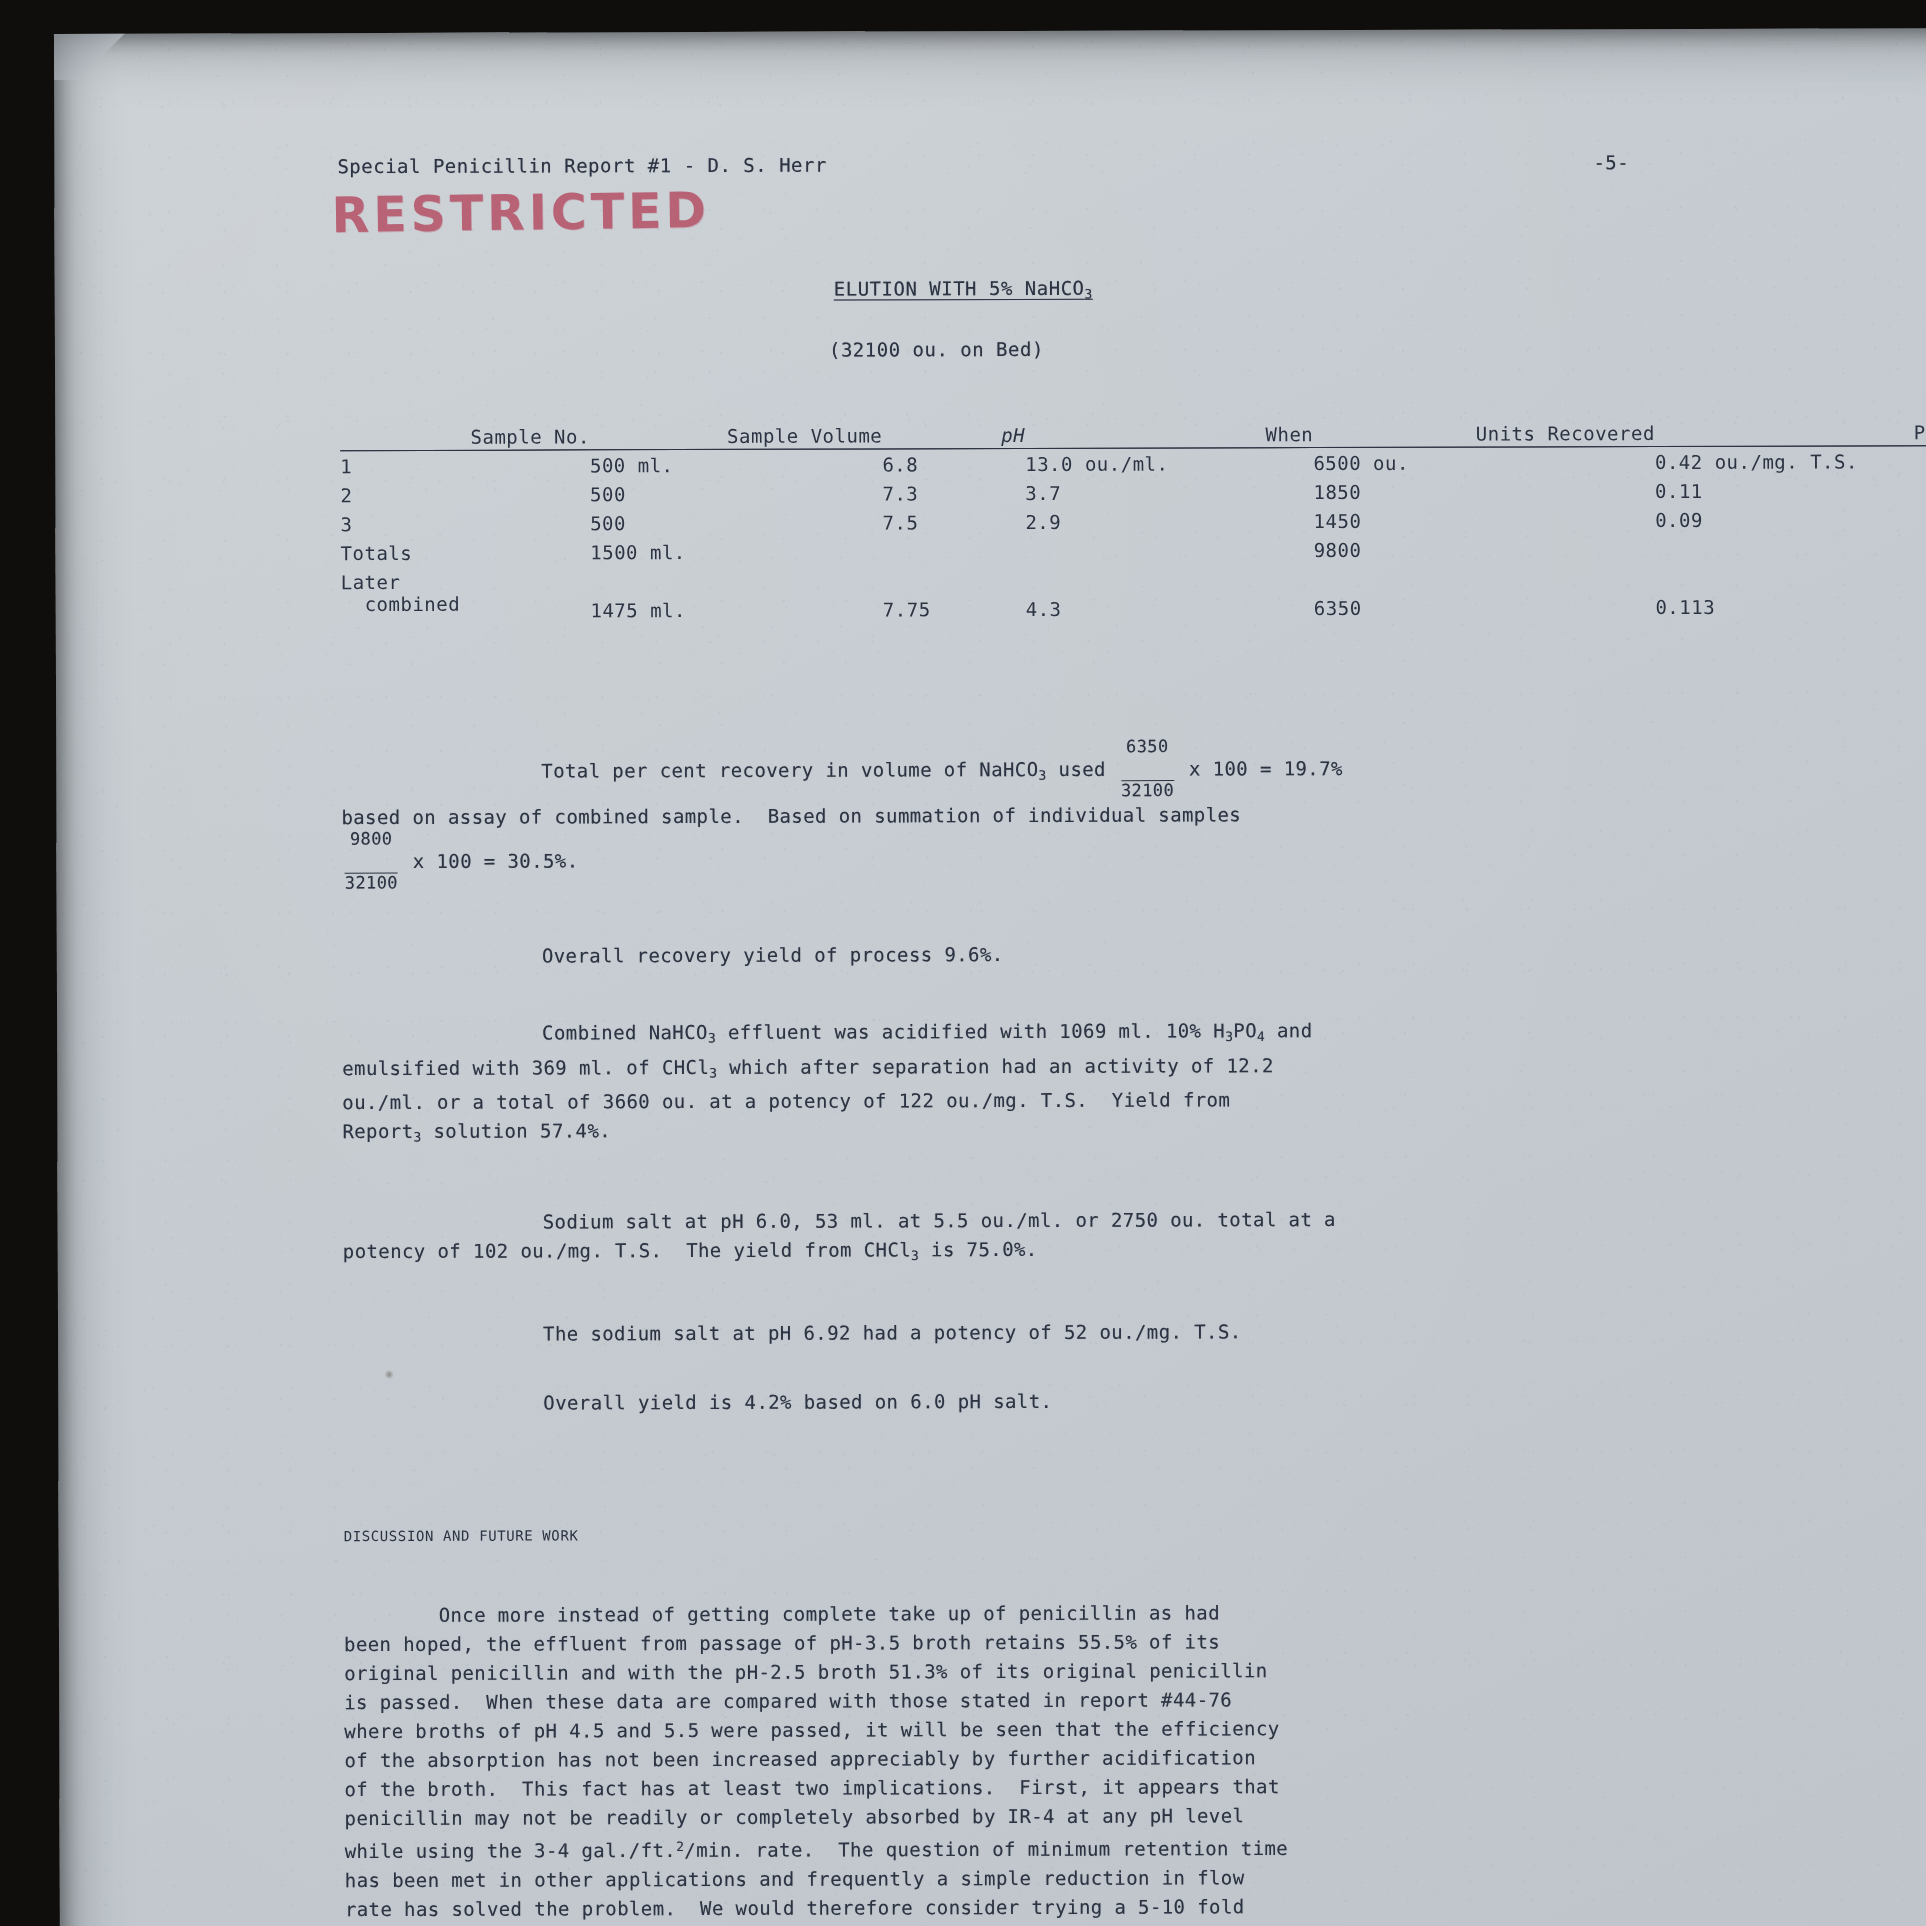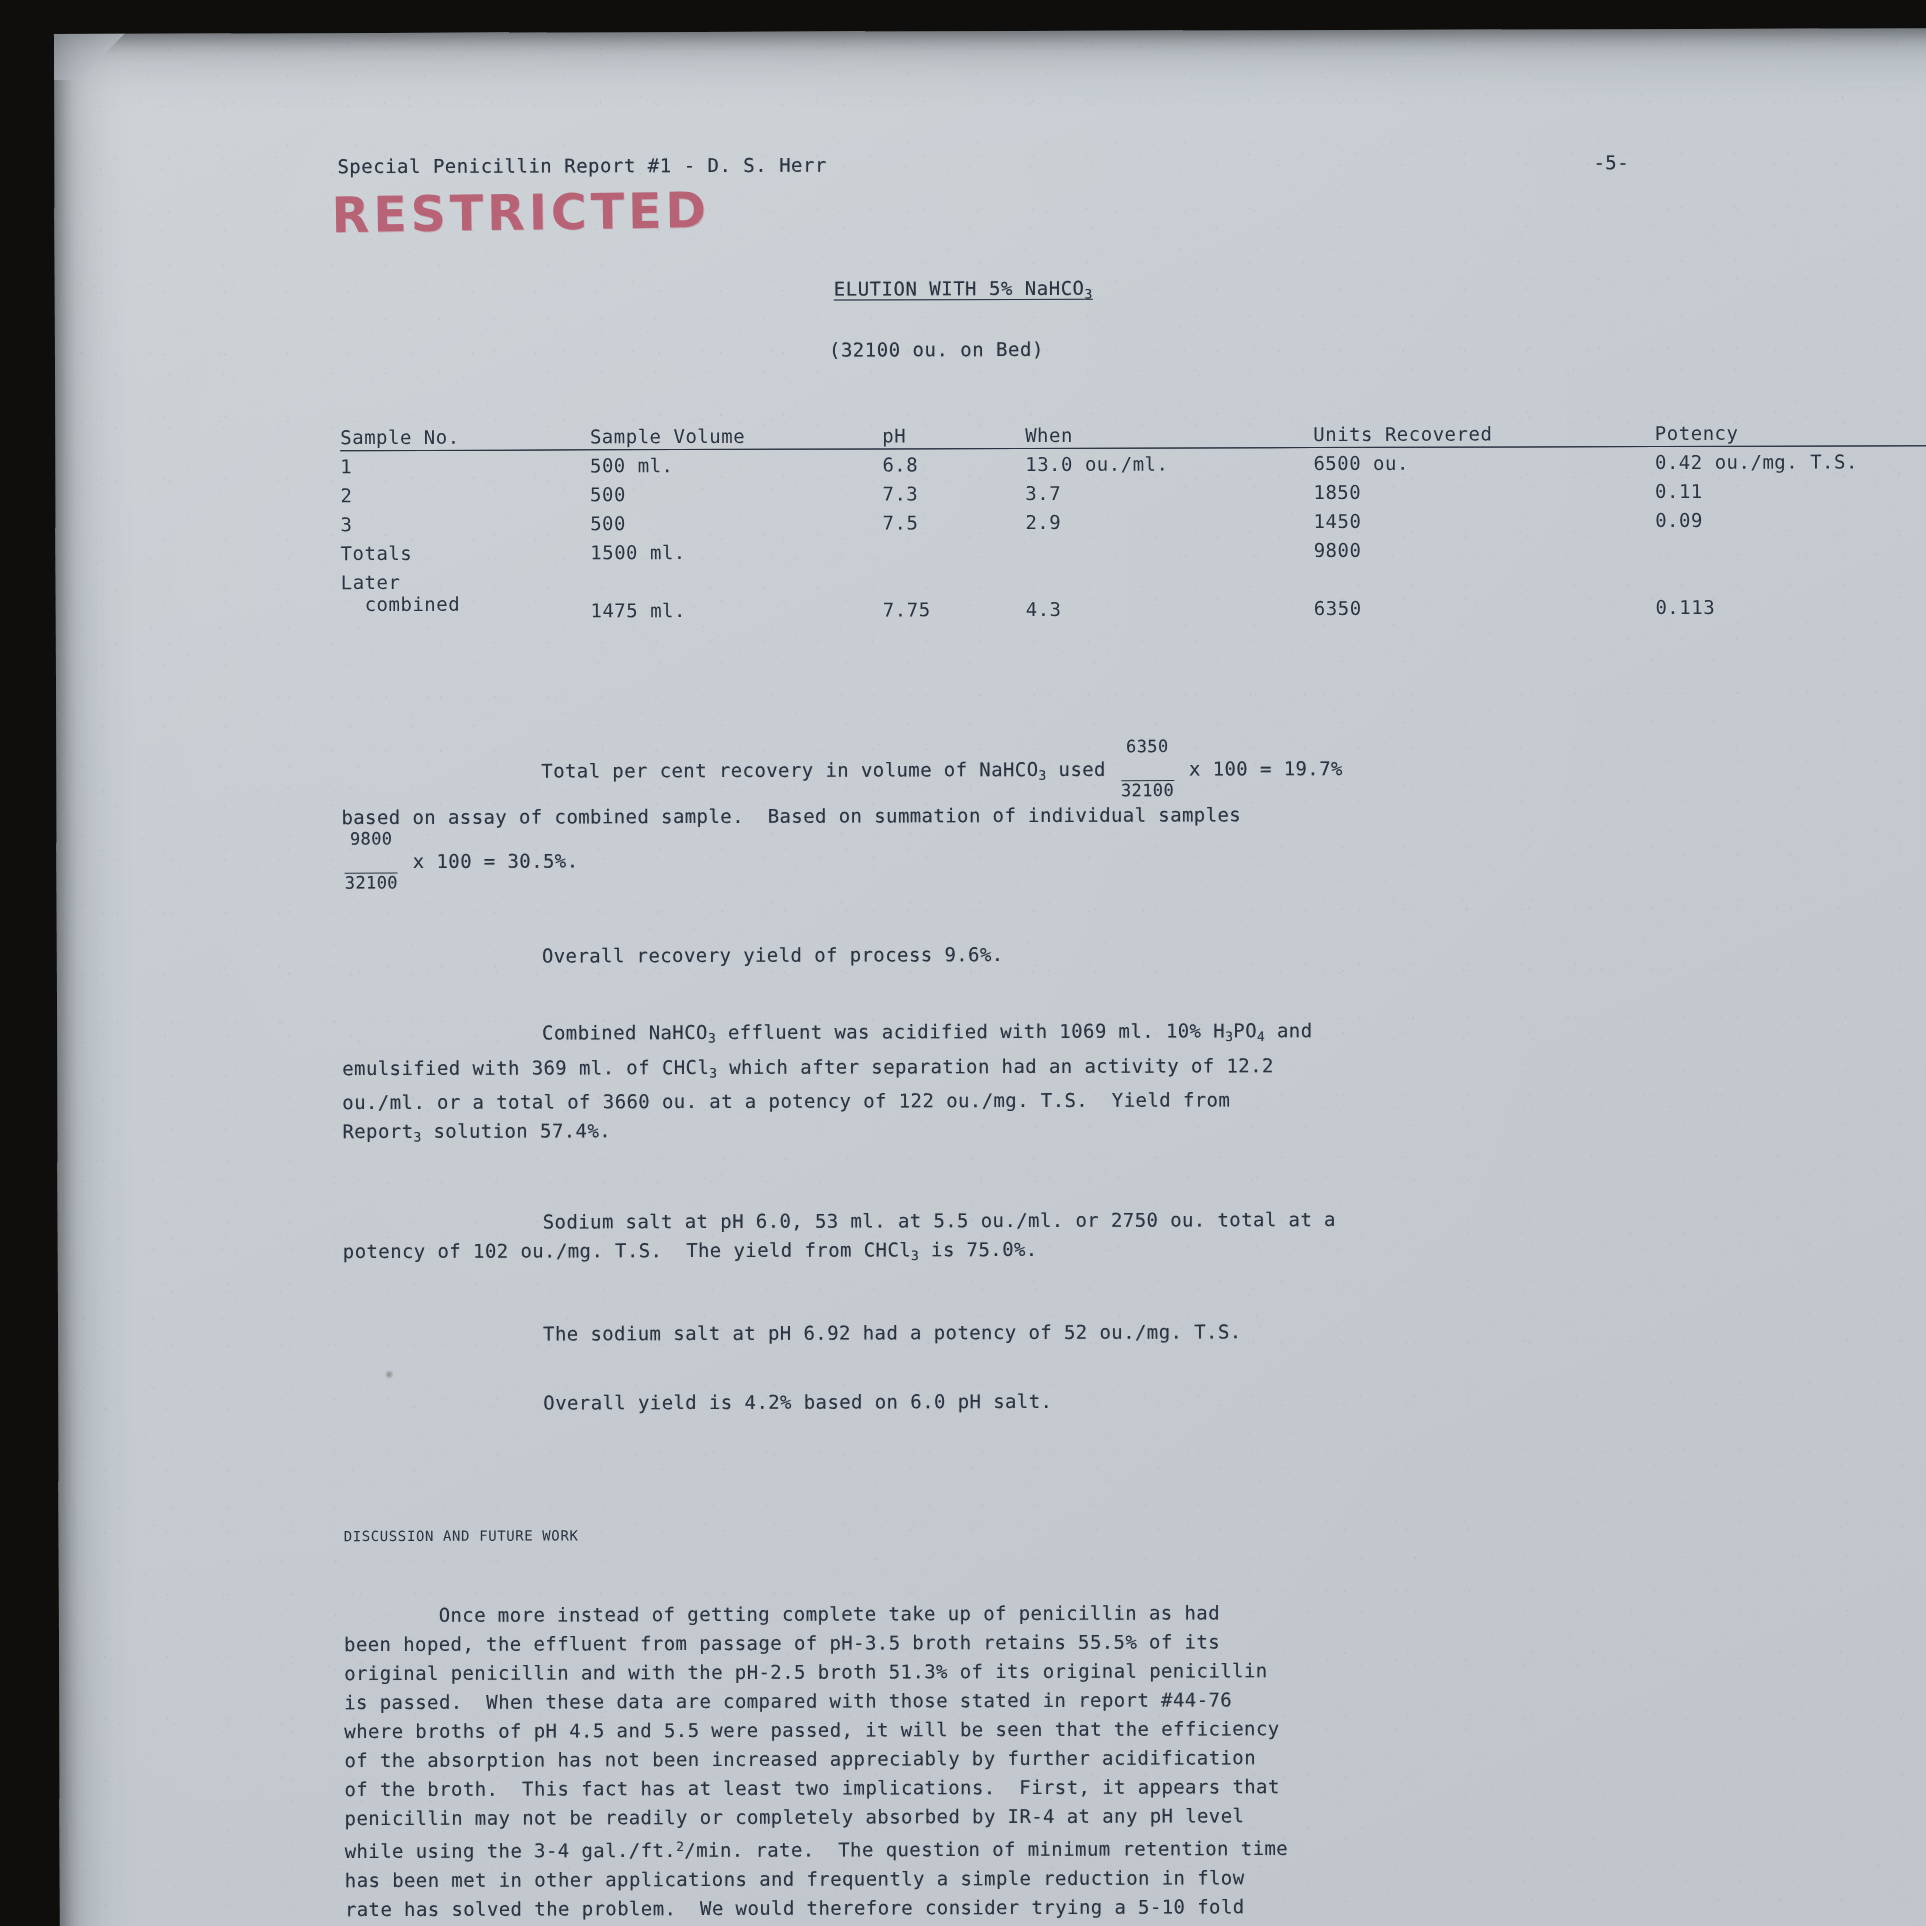--- a/index.html
+++ b/index.html
@@ -100,34 +100,34 @@
     position: absolute;
     left: 285px;
     top: 393px;
     font-family: "DejaVu Sans Mono", "Liberation Mono", monospace;
     font-size: 19px;
     color: #2c3342;
     border-collapse: collapse;
     white-space: pre;
   }
   .tbl th {
-    text-align: left;
+    text-align: right;
     font-weight: normal;
     padding: 0 0 2.3px 0;
     border-bottom: 1.2px solid #2c3342;
     letter-spacing: 0.5px;
   }
   .tbl td {
     padding: 3.5px 0 3.5px 0;
     letter-spacing: 0.5px;
     vertical-align: top;
   }
   .c-sample { width: 254px; }
   .c-vol    { width: 297px; }
-  .c-ph     { width: 146px; }
+  .c-ph     { width: 146px; font-style: italic; }
   .c-assay  { width: 293px; }
   .c-units  { width: 347px; margin-top: 40px; }
   .c-pot    { width: 347px; }
   .ctr { text-align: left; padding-left: 58px; }
 
   .para {
     position: absolute;
     left: 285px;
     font-family: "DejaVu Sans Mono", "Liberation Mono", monospace;
     font-size: 19px;

